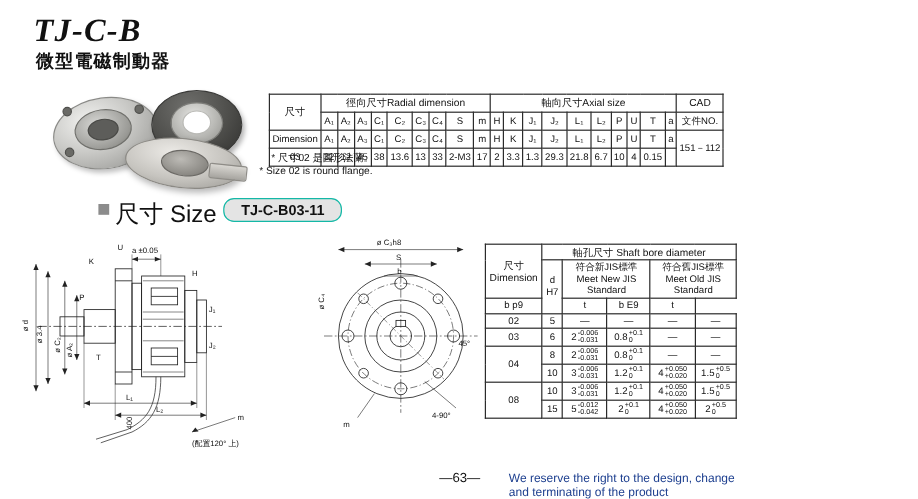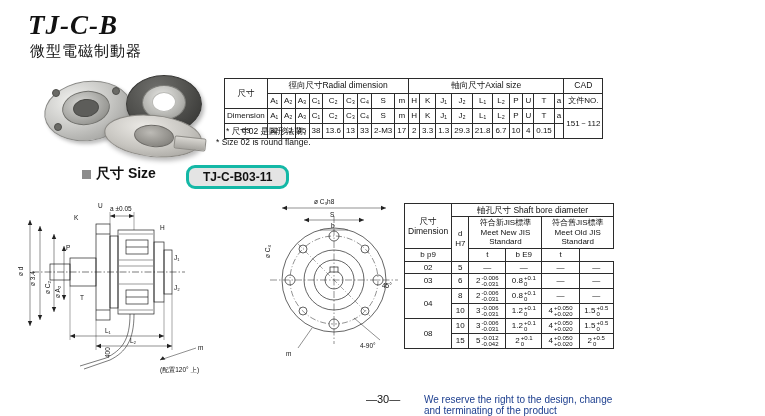--- a/index.html
+++ b/index.html
@@ -15,21 +15,21 @@
 
   
   .title{
     position:absolute;left:28px;top:10px;
     font-family:"Liberation Serif", serif;
     font-style:italic;font-weight:bold;
     font-size:27px;letter-spacing:1px;color:#111;
   }
   .subtitle-cn{
     position:absolute;left:30px;top:42px;
-    font-size:15px;font-weight:normal;color:#111;
+    font-size:15px;font-weight:bold;color:#111;
     letter-spacing:1px;
   }
   .subtitle-en{
     position:absolute;left:185px;top:43px;
     font-size:14px;color:#111;
   }
 
   
   .photo{
     position:absolute;left:42px;top:75px;width:170px;height:80px;
@@ -116,26 +116,26 @@
   }
   .note2{
     position:absolute;left:216px;top:137px;font-size:8.5px;color:#111;
   }
 
   
   .sec-sq{
     position:absolute;left:82px;top:170px;width:9px;height:9px;background:#8c8c8c;
   }
   .sec-title{
-    position:absolute;left:96px;top:165px;font-size:14px;font-weight:bold;
+    position:absolute;left:96px;top:165px;font-size:20px;font-weight:normal;
   }
   .sec-model{
     position:absolute;left:186px;top:165px;
     font-size:12px;font-weight:bold;
-    background:#e4e4e4;border:3px solid #14b8a6;border-radius:9px;
+    background:#e4e4e4;border:1px solid #14b8a6;border-radius:9px;
     padding:2px 14px;
   }
 
   
   .dwg{position:absolute;left:10px;top:190px;width:400px;height:190px;}
   .dwg2{position:absolute;left:262px;top:188px;width:150px;height:185px;}
 
   
   .bore{
     position:absolute;left:404px;top:203px;
@@ -482,16 +482,16 @@
     <tr>
       <td>15</td>
       <td><span>5</span><span class="sup"><i>-0.012</i><i>-0.042</i></span></td>
       <td><span>2</span><span class="sup"><i>+0.1</i><i>0</i></span></td>
       <td><span>4</span><span class="sup"><i>+0.050</i><i>+0.020</i></span></td>
       <td><span>2</span><span class="sup"><i>+0.5</i><i>0</i></span></td>
     </tr>
   </tbody>
     </table>
 
-  <div class="pageno">—30—</div>
+  <div class="pageno">—63—</div>
   <div class="foot-en">We reserve the right to the design, change and terminating of the product specification and size.</div>
 
 </div>
 
 </body></html>

